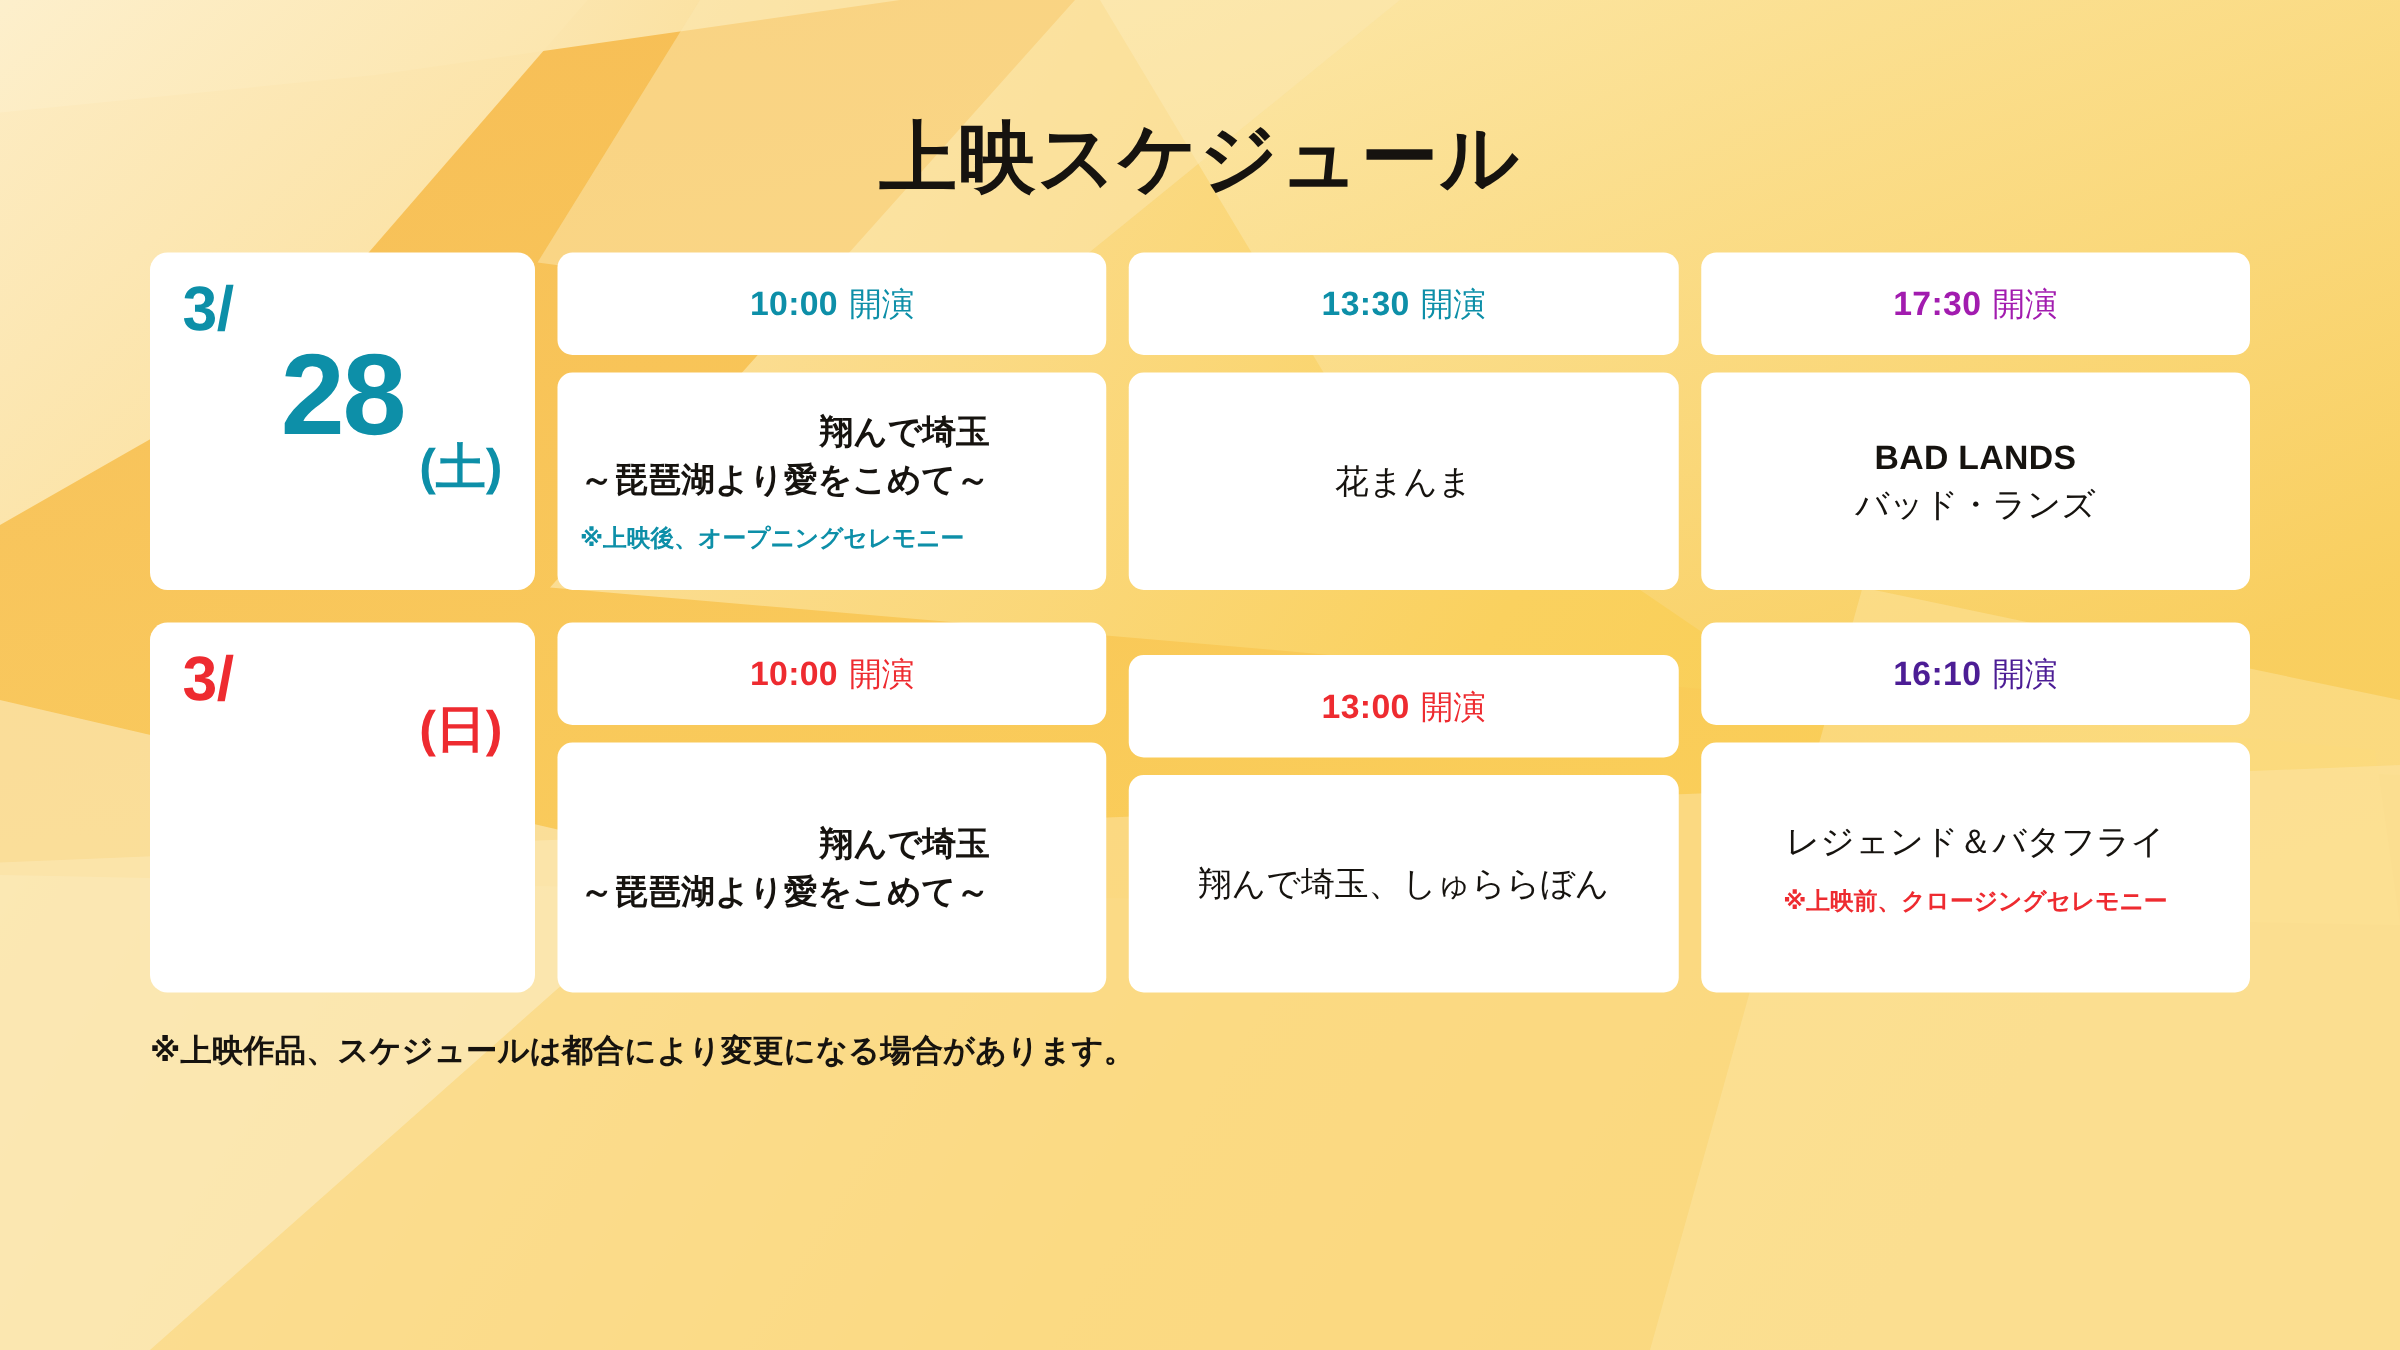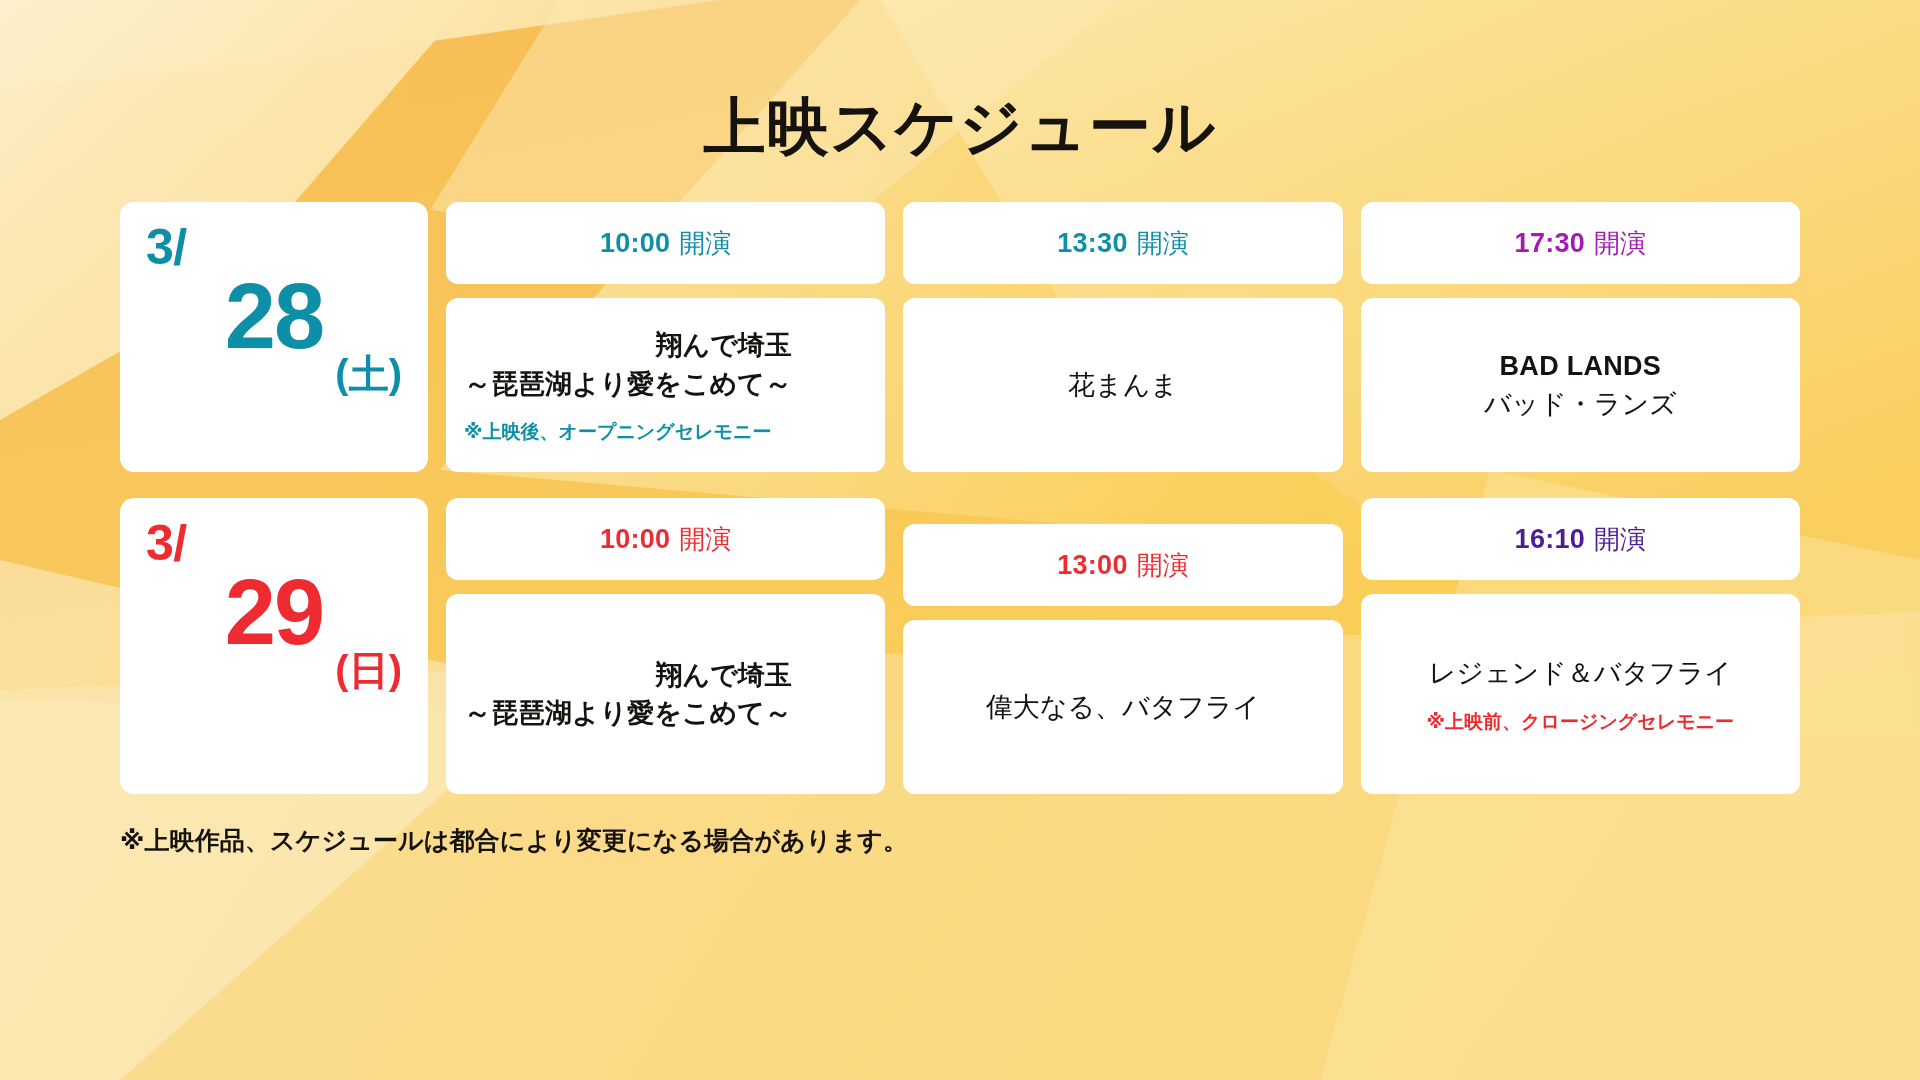--- a/index.html
+++ b/index.html
@@ -212,41 +212,40 @@
               </div>
               <div class="film-card">
                 <div class="film-title"><span class="en">BAD LANDS</span><br><span>バッド・ランズ</span></div>
               </div>
             </div>
           </div>
         </div>
         <div class="day-row second">
           <div class="date-card" style="color: rgb(238, 43, 48);">
             <div class="date-month">3/</div>
-            <div class="date-day">29</div>
             <div class="date-dow">(日)</div>
           </div>
           <div class="slots">
             <div class="slot">
               <div class="time-card" style="color: rgb(238, 43, 48);">
                 <span class="time-num">10:00</span>
                 <span class="time-lbl">開演</span>
               </div>
               <div class="film-card left-align">
                 <div class="film-title">翔んで埼玉
 ～琵琶湖より愛をこめて～</div>
               </div>
             </div>
             <div class="slot">
               <div class="time-card" style="color: rgb(238, 43, 48); margin-top: 26px;">
                 <span class="time-num">13:00</span>
                 <span class="time-lbl">開演</span>
               </div>
               <div class="film-card">
-                <div class="film-title">偉大なる、バタフライ</div>
+                <div class="film-title">翔んで埼玉、しゅららぼん</div>
               </div>
             </div>
             <div class="slot">
               <div class="time-card" style="color: #4c1d95;">
                 <span class="time-num">16:10</span>
                 <span class="time-lbl">開演</span>
               </div>
               <div class="film-card">
                 <div class="film-title">レジェンド＆バタフライ</div>
                 <div class="film-note" style="color: rgb(238, 43, 48);">※上映前、クロージングセレモニー</div>

